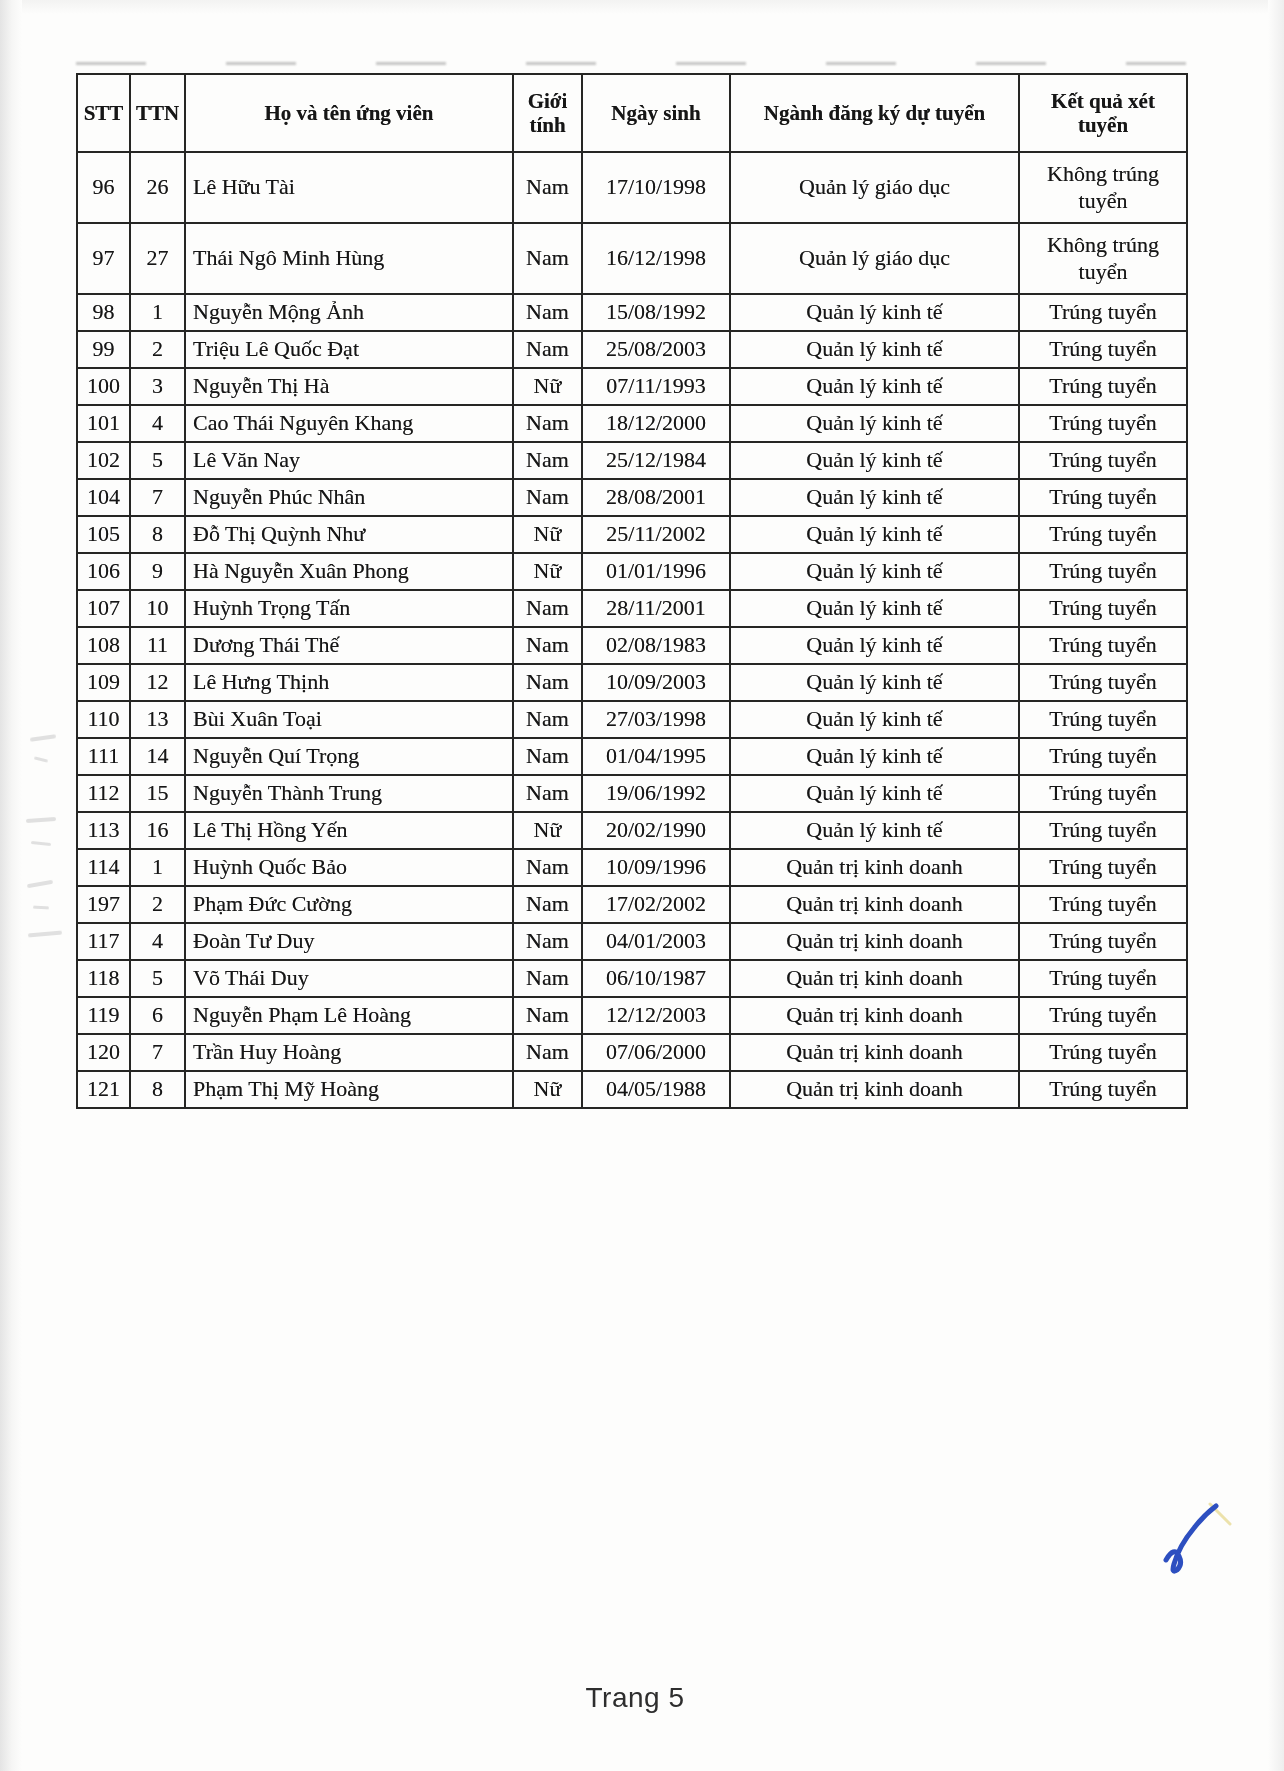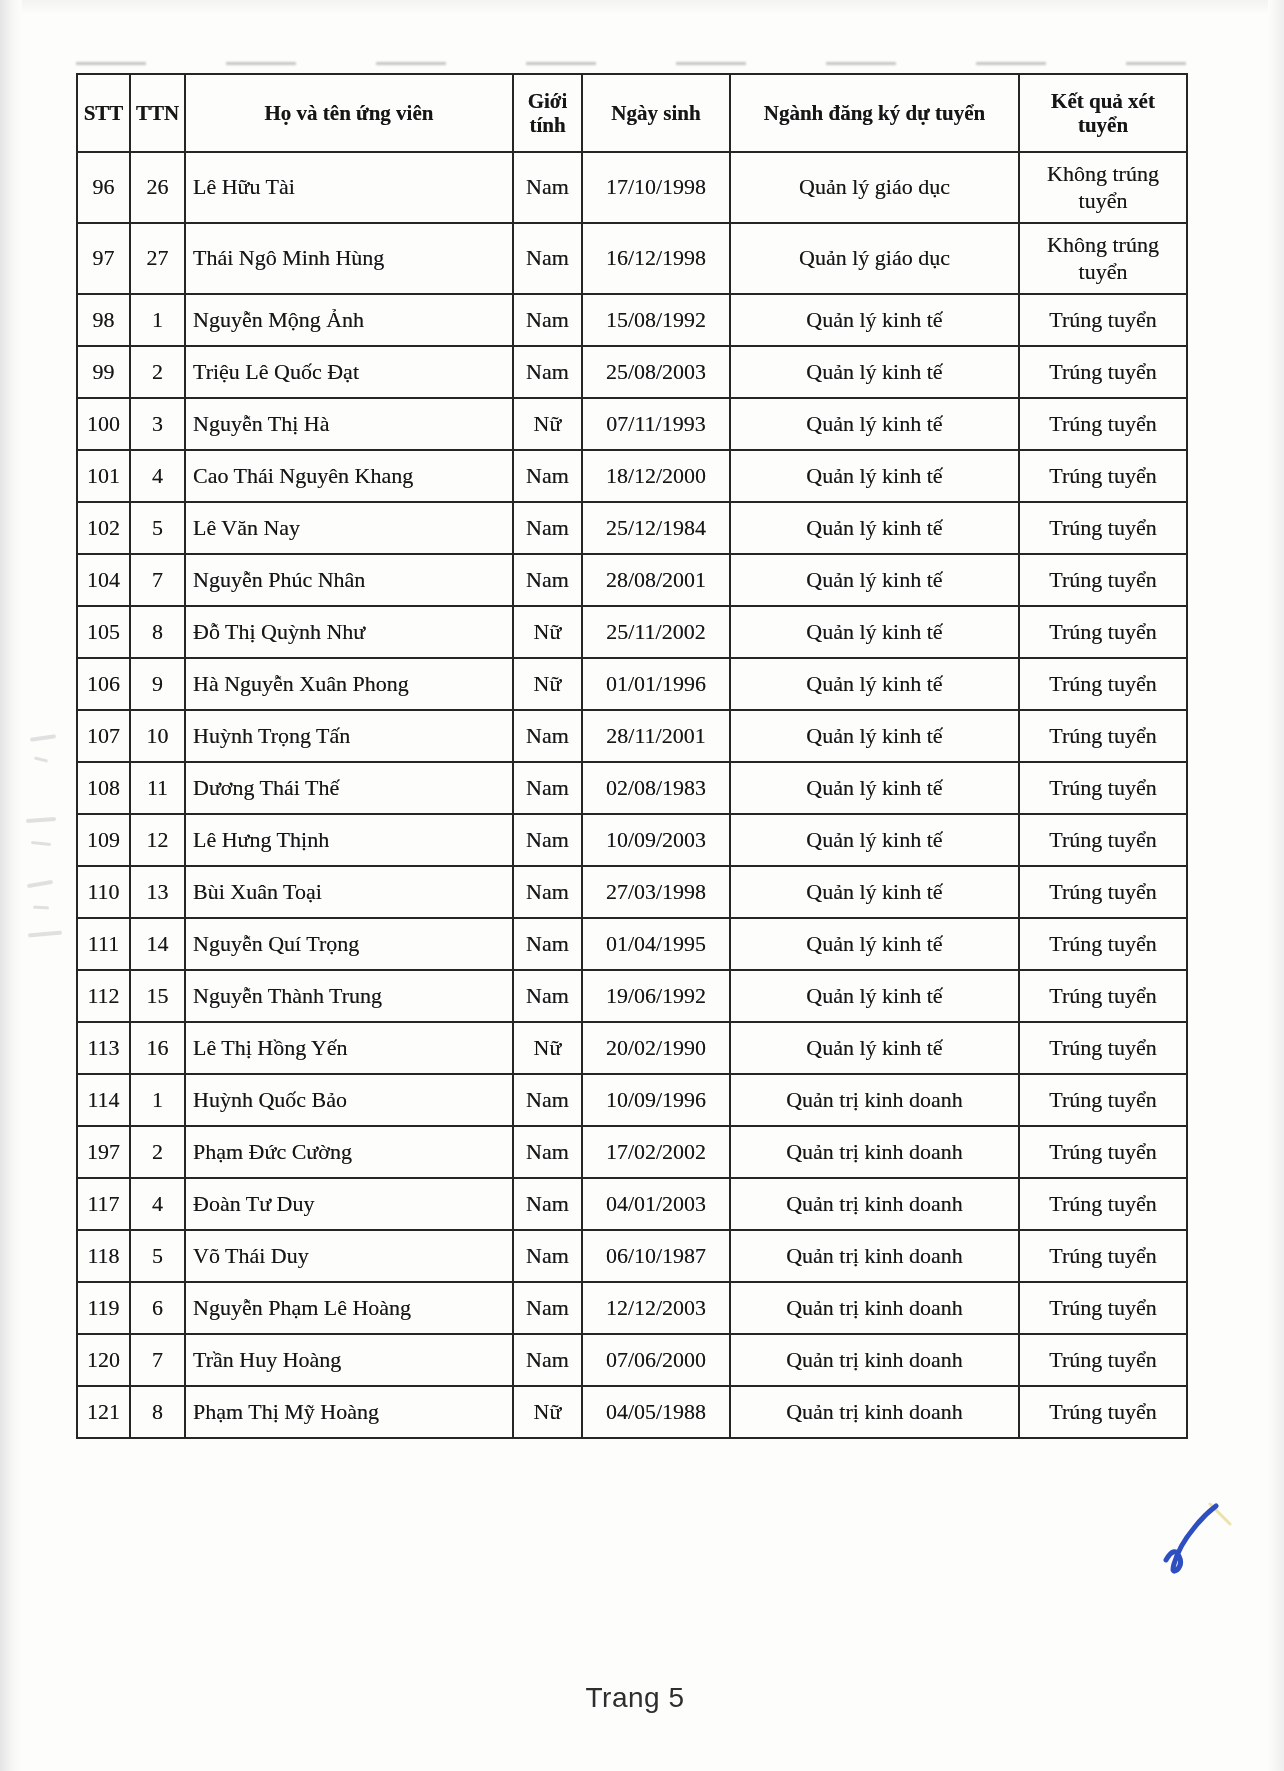--- a/index.html
+++ b/index.html
@@ -44,21 +44,21 @@
     border:2px solid #262624;
     text-align:center;vertical-align:middle;
     padding:2px 4px;
     font-size:22px;
     line-height:1.22;
     text-shadow:0 0 .5px rgba(20,20,20,.55);
   }
   table.results thead tr{height:67px;}
   table.results th{font-weight:bold;font-size:21px;line-height:1.15;}
   table.results td.cell-name{text-align:left;padding-left:7px;}
-  table.results tbody tr{height:52px;}
+  table.results tbody tr{height:37px;}
   table.results tbody tr.tall{height:71px;}
   .wrap-narrow{max-width:118px;margin:12px auto;}
 
   
   .scribble{position:absolute;background:rgba(110,110,110,.20);
     border-radius:3px;filter:blur(.7px);}
   .s1{left:30px;top:736px;width:26px;height:4px;transform:rotate(-8deg);}
   .s2{left:34px;top:758px;width:14px;height:3px;transform:rotate(14deg);}
   .s3{left:26px;top:818px;width:30px;height:4px;transform:rotate(-4deg);}
   .s4{left:31px;top:842px;width:20px;height:3px;transform:rotate(6deg);}

